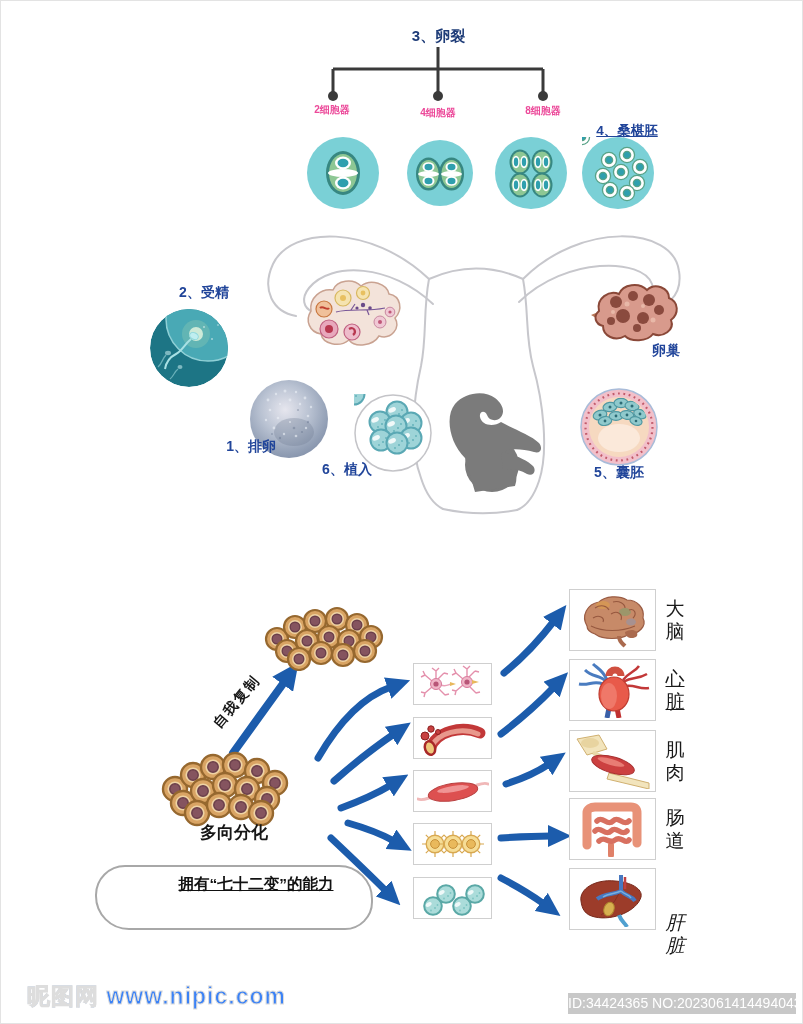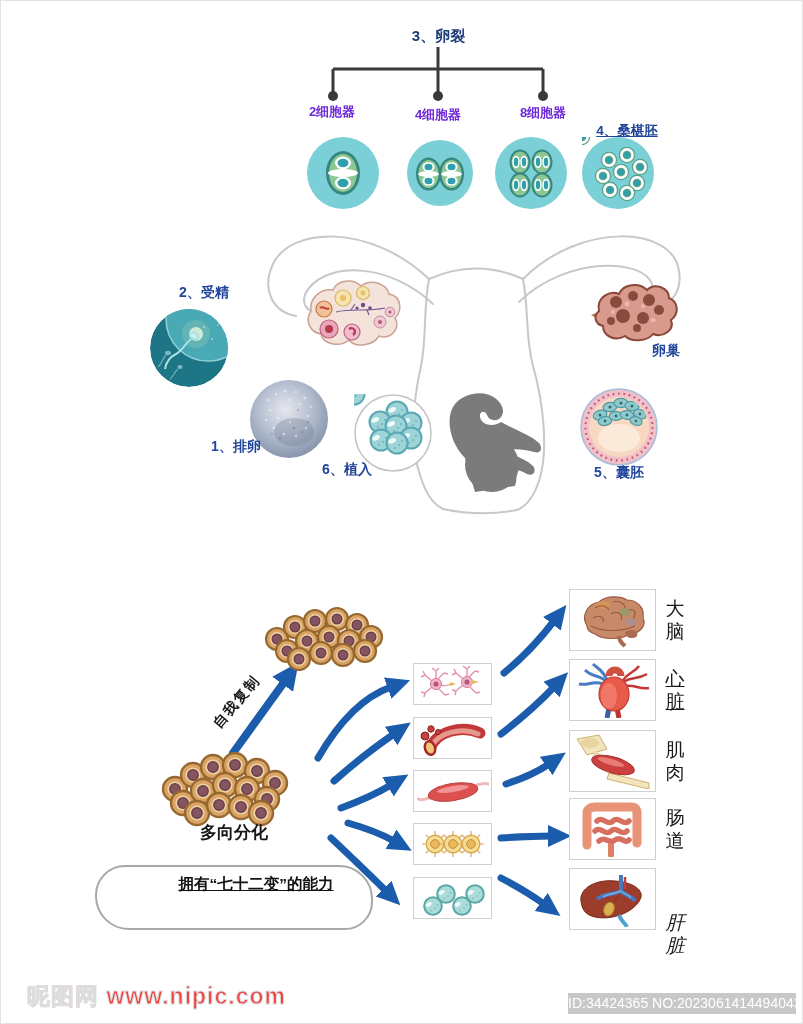--- a/index.html
+++ b/index.html
@@ -2,36 +2,36 @@
 <html><head>
 <meta charset="utf-8">
 <style>
   html,body{margin:0;padding:0;background:#fff;}
   .page{position:relative;width:803px;height:1024px;background:#fff;overflow:hidden;
         border:1px solid #e3e3e3;box-sizing:border-box;
         font-family:"Liberation Sans","DejaVu Sans",sans-serif;}
   .abs{position:absolute;}
   .lbl{font-weight:bold;color:#21459a;font-size:14px;text-align:center;white-space:nowrap;}
   .lbl-navy{color:#1e3c78;font-size:15px;}
-  .stage{font-weight:bold;color:#6d28d9;font-size:13px;text-align:center;white-space:nowrap;}
+  .stage{font-weight:bold;color:#ec4899;font-size:10px;text-align:center;white-space:nowrap;}
   .cbox{position:absolute;left:412px;width:79px;height:42px;background:#fff;border:1px solid #cfcfcf;
         display:flex;align-items:center;justify-content:center;box-sizing:border-box;}
   .obox{position:absolute;left:568px;width:87px;height:62px;background:#fff;border:1px solid #cfcfcf;
         display:flex;align-items:center;justify-content:center;box-sizing:border-box;}
   .olabel{position:absolute;left:662px;width:24px;font-size:19px;line-height:23px;color:#1a1a1a;
           text-align:center;word-break:break-all;}
   .bubble{position:absolute;left:94px;top:864px;width:254px;height:54px;border:2px solid #a8a8a8;
           border-radius:30px 34px 28px 34px;background:#fff;padding:7px 10px 0 10px;box-sizing:content-box;}
   .bubble .l1{font-size:15.5px;font-weight:bold;color:#111;text-align:center;white-space:nowrap;}
   .bubble .l2{font-size:15.5px;font-weight:bold;color:#111;text-align:center;padding-left:44px;white-space:nowrap;text-decoration:underline;}
   .selfrep{position:absolute;left:176px;top:692px;width:120px;text-align:center;font-size:14px;
            font-weight:bold;color:#161616;transform:rotate(-50deg);letter-spacing:2px;white-space:nowrap;}
   .diff{position:absolute;left:178px;top:820px;width:110px;text-align:center;font-size:17px;
         font-weight:bold;color:#161616;white-space:nowrap;}
-  .wm-site{position:absolute;left:26px;top:980px;font-size:23px;font-weight:bold;color:#ef4444;
+  .wm-site{position:absolute;left:26px;top:980px;font-size:23px;font-weight:bold;color:#3b82f6;
            -webkit-text-stroke:1px #ddd;letter-spacing:1px;white-space:nowrap;}
   .wm-id{position:absolute;left:567px;top:992px;width:228px;height:21px;background:#c8c8c8;color:#fff;
          font-size:14px;line-height:21px;text-align:center;white-space:nowrap;}
 </style>
 </head>
 <body>
 
 <div class="page">
 
   <div class="abs lbl lbl-navy" style="left:385px;top:26px;width:105px;">3、卵裂</div>
@@ -236,21 +236,21 @@
     </g>
     <g fill="#50607c" opacity="0.32">
       <circle cx="44" cy="48" r="1.3"></circle>
         <circle cx="52" cy="52" r="1.1"></circle>
         <circle cx="30" cy="58" r="1.2"></circle>
       <circle cx="22" cy="54" r="1"></circle>
         <circle cx="48" cy="30" r="1.1"></circle>
         <circle cx="58" cy="42" r="1.2"></circle>
     </g>
   </svg>
-  <div class="abs lbl" style="left:195px;top:437px;width:80px;">1、排卵</div>
+  <div class="abs lbl" style="left:195px;top:437px;width:80px;text-align:right;">1、排卵</div>
 
   <svg class="abs" style="left:353px;top:393px;" width="78" height="78" viewBox="0 0 78 78">
     <circle cx="39" cy="39" r="38" fill="#ffffff" stroke="#c4c4c8" stroke-width="1.5"></circle>
     <g id="ic">
         <circle r="10.5" fill="#9ed4d8" stroke="#5aa8b4" stroke-width="2"></circle>
       <ellipse cx="-3.5" cy="-4" rx="4" ry="2.4" fill="#fff" opacity="0.85" transform="rotate(-25)"></ellipse>
       <circle cx="2" cy="2" r="1" fill="#63b2ba"></circle>
         <circle cx="-2" cy="5" r="0.9" fill="#63b2ba"></circle>
       <circle cx="5" cy="-2" r="0.9" fill="#63b2ba"></circle>
       </g>

